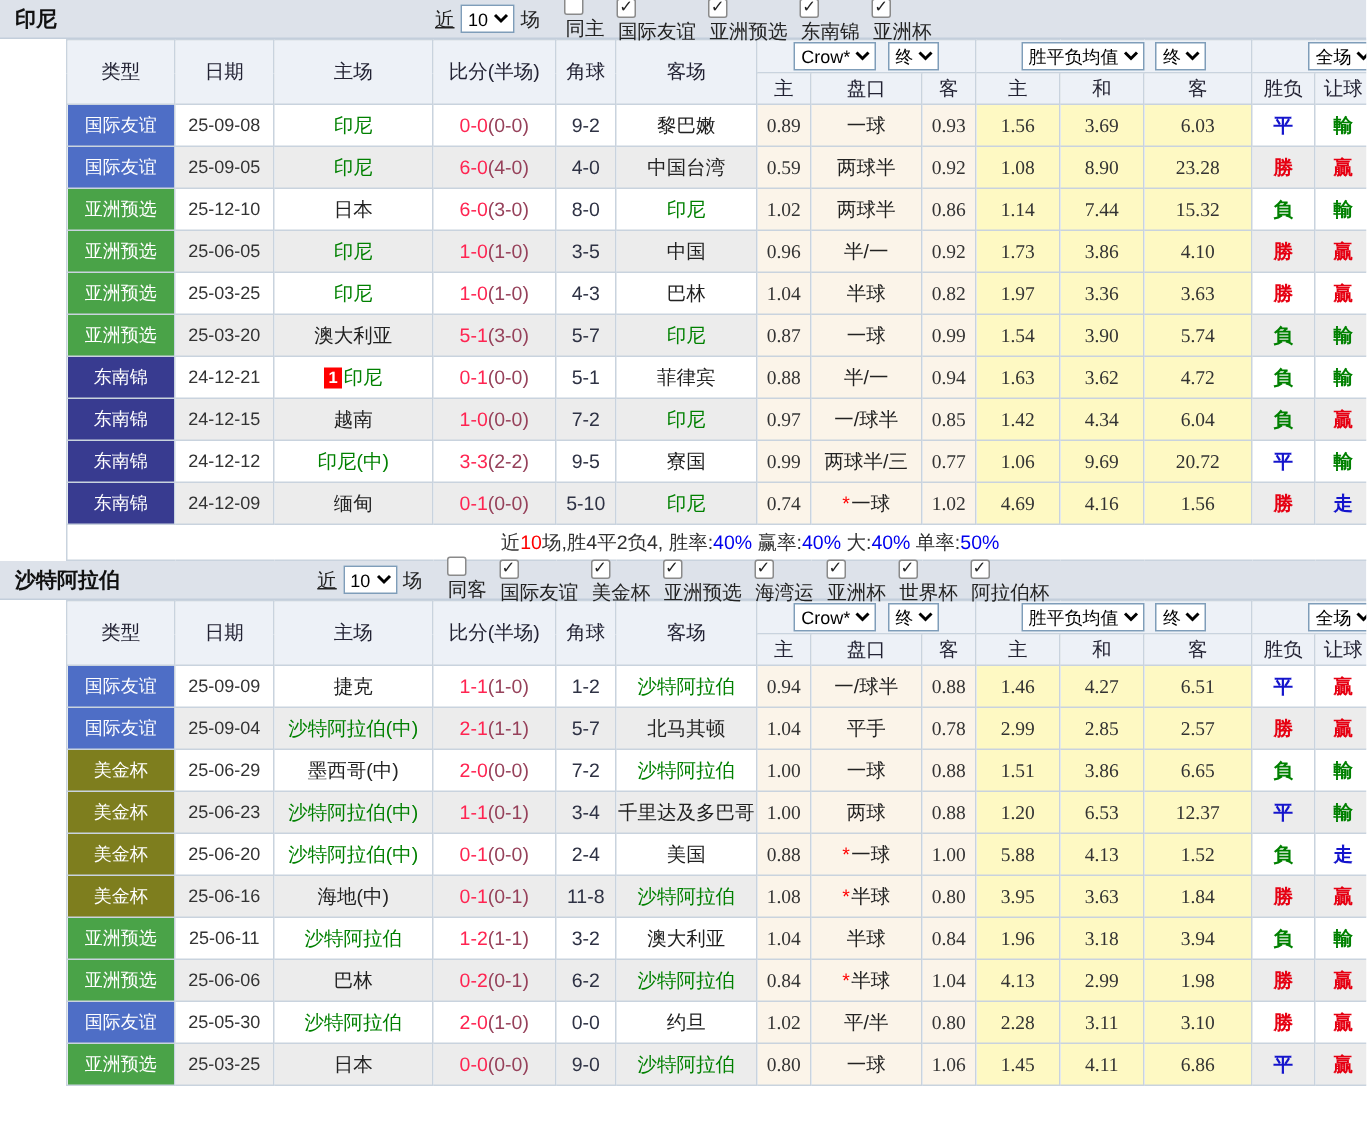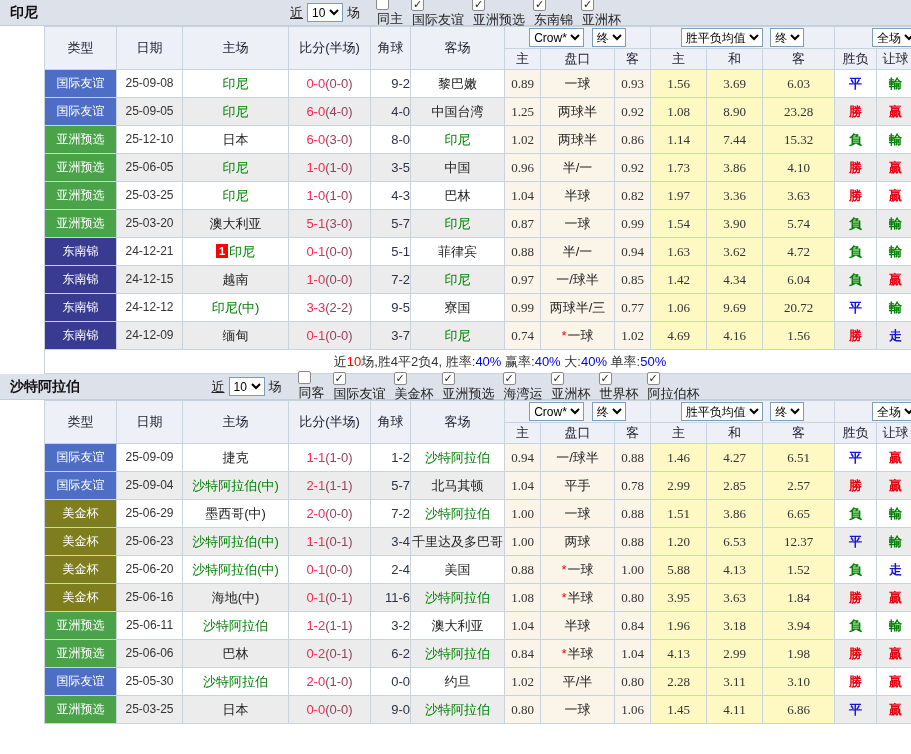--- a/index.html
+++ b/index.html
@@ -46,21 +46,21 @@
   .c-type { color:#fff; font-size:12px; }
   tbody tr:nth-child(even) td.c-plain { background:#ececec; }
   tbody tr:nth-child(odd)  td.c-plain { background:#fff; }
   .c-asia { background:#fbf4e9; }
   .c-euro { background:#fef9c3; }
   .num { font-family:"Liberation Serif","DejaVu Serif",serif; font-size:13px; color:#333; }
   .team { color:#222; }
   .team.green { color:#008000; }
   .score-main { color:#ff2451; }
   .score-half { color:#96415a; }
-  .c-corner { color:#2e3244;text-align:right; }
+  .c-corner { color:#2e3244; }
   .c-date { color:#333; font-size:12px; }
   .badge { display:inline-block; background:#ff0000; color:#fff; font-size:11px; font-weight:bold;
            line-height:14px; padding:0 3px; margin-right:1px; vertical-align:1px; }
   .star { color:#ff0000; margin-right:1px; }
   .c-res { font-weight:bold; font-size:13px; }
   .summary-row td { height:23px; line-height:23px; background:#fff; font-size:13px; }
 </style>
 </head>
 <body>
 
@@ -161,21 +161,21 @@
           <td class="c-plain c-res" style="color: rgb(0, 128, 0);">輸</td>
           <td class="c-plain c-res" style="color: rgb(0, 128, 0);">小</td>
         </tr>
         <tr>
           <td class="c-type" style="background: rgb(78, 110, 198);">国际友谊</td>
           <td class="c-plain c-date">25-09-05</td>
           <td class="c-plain"><span class="team green">印尼</span></td>
           <td class="c-plain"><span class="score-main">6-0</span><span class="score-half">(4-0)</span></td>
           <td class="c-plain c-corner">4-0</td>
           <td class="c-plain"><span class="team">中国台湾</span></td>
-          <td class="c-asia num">1.25</td>
+          <td class="c-asia num">0.59</td>
           <td class="c-asia"><span class="pan">两球半</span></td>
           <td class="c-asia num">0.92</td>
           <td class="c-euro num">1.08</td>
           <td class="c-euro num">8.90</td>
           <td class="c-euro num">23.28</td>
           <td class="c-plain c-res" style="color: rgb(230, 0, 18);">勝</td>
           <td class="c-plain c-res" style="color: rgb(230, 0, 18);">贏</td>
           <td class="c-plain c-res" style="color: rgb(230, 0, 18);">大</td>
         </tr>
         <tr>
@@ -295,21 +295,21 @@
           <td class="c-euro num">20.72</td>
           <td class="c-plain c-res" style="color: rgb(20, 20, 204);">平</td>
           <td class="c-plain c-res" style="color: rgb(0, 128, 0);">輸</td>
           <td class="c-plain c-res" style="color: rgb(230, 0, 18);">大</td>
         </tr>
         <tr>
           <td class="c-type" style="background: rgb(56, 59, 144);">东南锦</td>
           <td class="c-plain c-date">24-12-09</td>
           <td class="c-plain"><span class="team">缅甸</span></td>
           <td class="c-plain"><span class="score-main">0-1</span><span class="score-half">(0-0)</span></td>
-          <td class="c-plain c-corner">3-7</td>
+          <td class="c-plain c-corner">5-10</td>
           <td class="c-plain"><span class="team green">印尼</span></td>
           <td class="c-asia num">0.74</td>
           <td class="c-asia"><span class="star">*</span><span class="pan">一球</span></td>
           <td class="c-asia num">1.02</td>
           <td class="c-euro num">4.69</td>
           <td class="c-euro num">4.16</td>
           <td class="c-euro num">1.56</td>
           <td class="c-plain c-res" style="color: rgb(230, 0, 18);">勝</td>
           <td class="c-plain c-res" style="color: rgb(20, 20, 204);">走</td>
           <td class="c-plain c-res" style="color: rgb(0, 128, 0);">小</td>
@@ -491,21 +491,21 @@
           <td class="c-euro num">1.52</td>
           <td class="c-plain c-res" style="color: rgb(0, 128, 0);">負</td>
           <td class="c-plain c-res" style="color: rgb(20, 20, 204);">走</td>
           <td class="c-plain c-res" style="color: rgb(0, 128, 0);">小</td>
         </tr>
         <tr>
           <td class="c-type" style="background: rgb(126, 126, 30);">美金杯</td>
           <td class="c-plain c-date">25-06-16</td>
           <td class="c-plain"><span class="team">海地(中)</span></td>
           <td class="c-plain"><span class="score-main">0-1</span><span class="score-half">(0-1)</span></td>
-          <td class="c-plain c-corner">11-6</td>
+          <td class="c-plain c-corner">11-8</td>
           <td class="c-plain"><span class="team green">沙特阿拉伯</span></td>
           <td class="c-asia num">1.08</td>
           <td class="c-asia"><span class="star">*</span><span class="pan">半球</span></td>
           <td class="c-asia num">0.80</td>
           <td class="c-euro num">3.95</td>
           <td class="c-euro num">3.63</td>
           <td class="c-euro num">1.84</td>
           <td class="c-plain c-res" style="color: rgb(230, 0, 18);">勝</td>
           <td class="c-plain c-res" style="color: rgb(230, 0, 18);">贏</td>
           <td class="c-plain c-res" style="color: rgb(0, 128, 0);">小</td>

